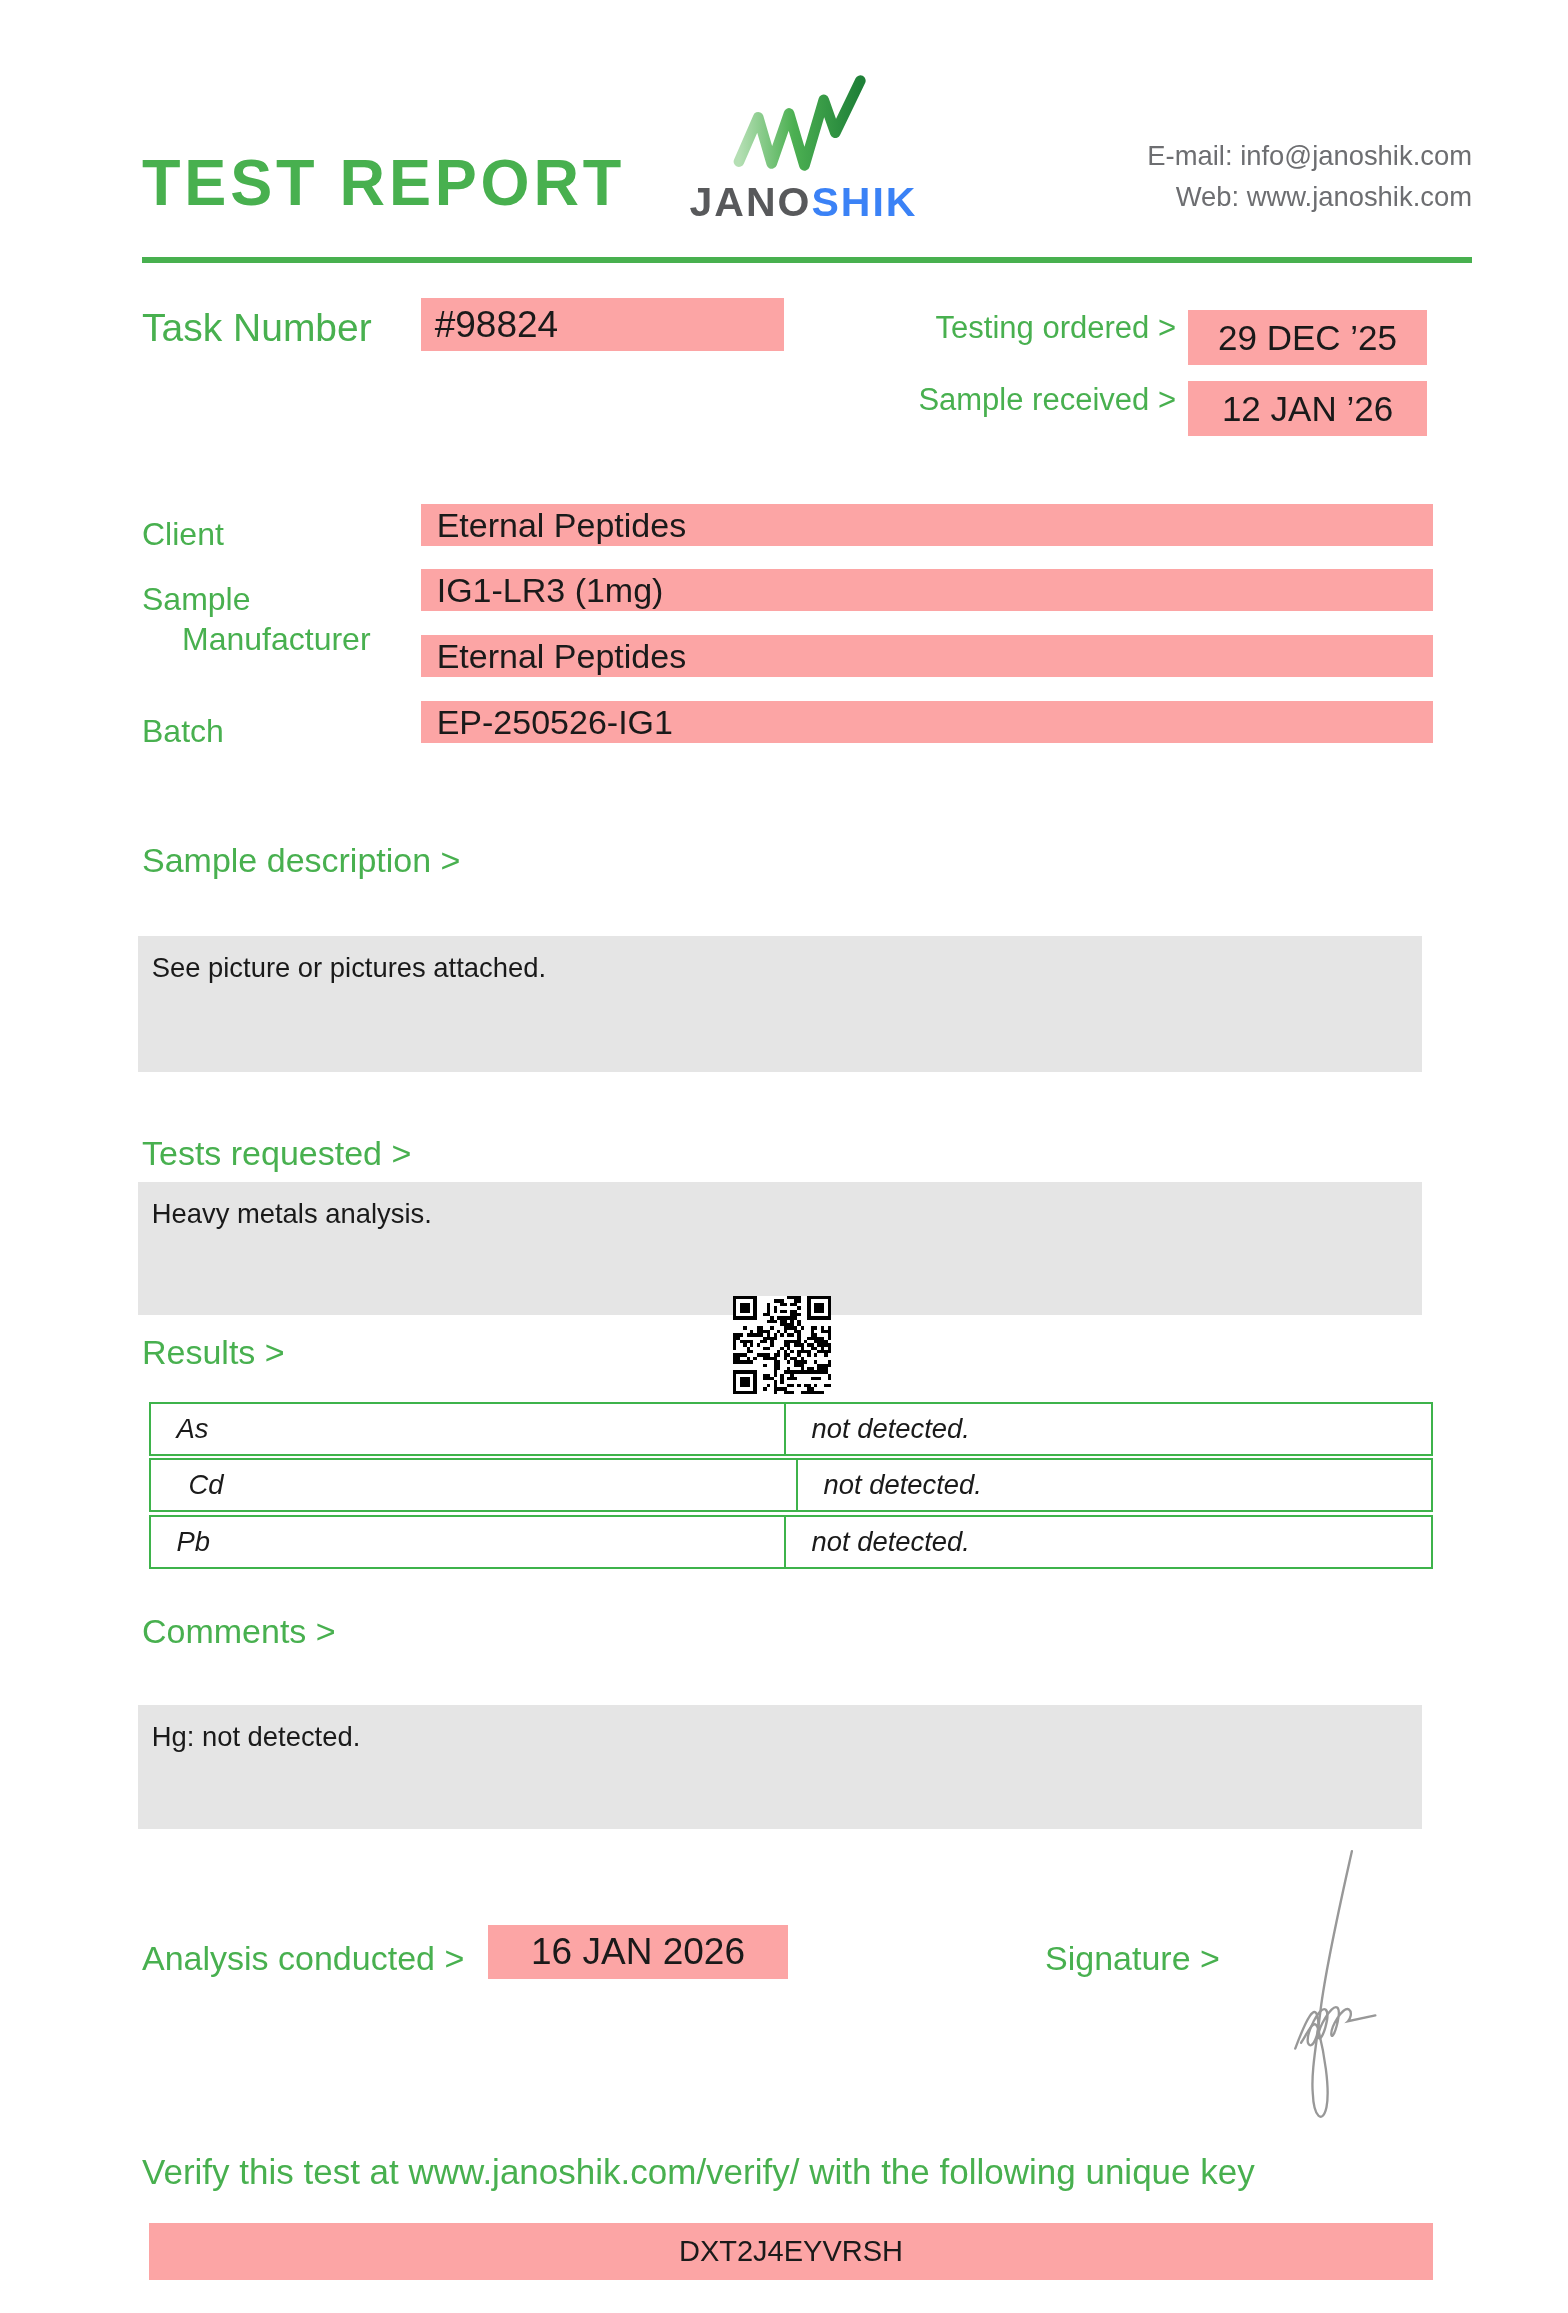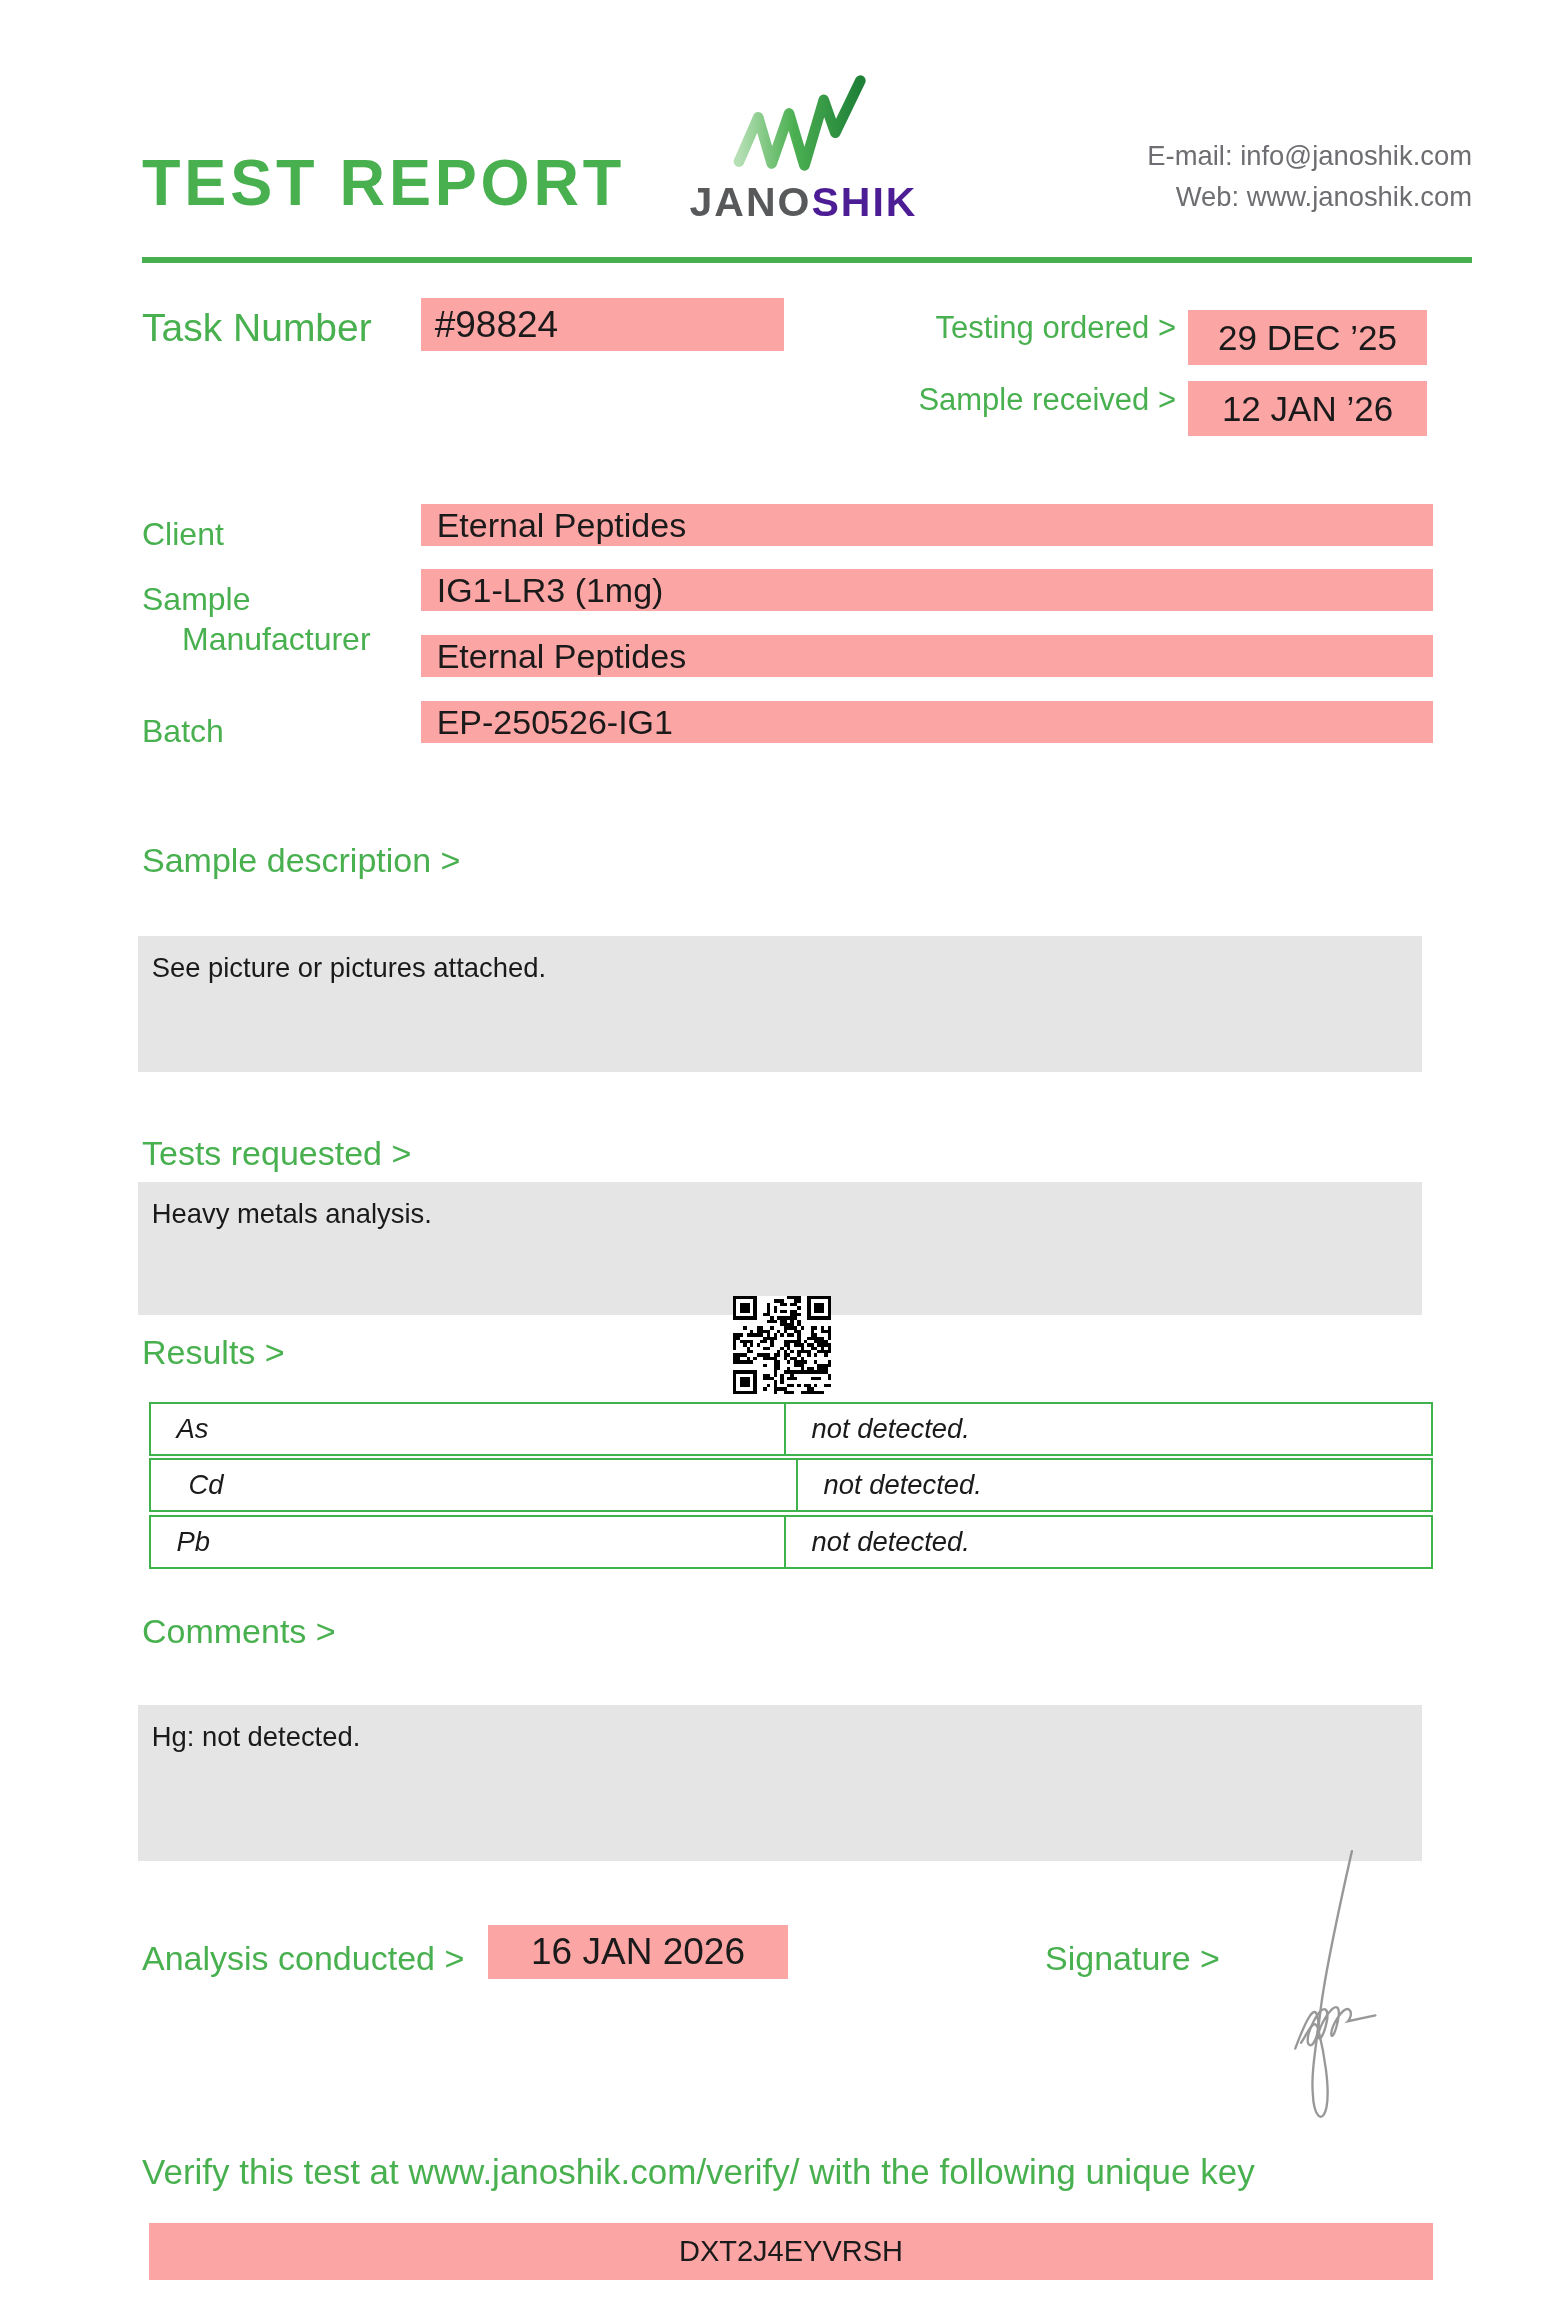--- a/index.html
+++ b/index.html
@@ -7,21 +7,21 @@
   body { font-family:"Liberation Sans","DejaVu Sans",sans-serif; color:#1a1a1a; }
   .page { position:relative; width:1568px; height:2313px; background:#ffffff; overflow:hidden; }
 
   
   .title { position:absolute; left:142px; top:145px; font-size:65px; font-weight:600;
            letter-spacing:3.9px; color:#48b04f; transform:scaleX(.97); transform-origin:left; }
   .logo { position:absolute; left:676px; top:71px; width:255px; text-align:center; }
   .logo-icon { width:181px; height:106px; display:block; margin:0 auto; }
   .logo-text { font-size:41px; font-weight:700; letter-spacing:2px; margin-top:2px; }
   .logo-text .jano { color:#58595b; }
-  .logo-text .shik { color:#4c1d95; }
+  .logo-text .shik { color:#3b82f6; }
   .contact { position:absolute; right:96px; top:135px; text-align:right;
              color:#6d6e71; font-size:27.4px; line-height:41px; }
   .rule { position:absolute; left:142px; top:257px; width:1330px; height:5.9px; background:#48b04f; }
 
   .green { color:#48b04f; }
   .fieldbox { position:absolute; background:#fca5a5; display:flex; align-items:center; }
 
   
   .task-label { position:absolute; left:142px; top:306px; font-size:39px; }
   .task-box { left:421px; top:298px; width:363px; height:53px; font-size:37px; padding-left:13.7px; }
@@ -139,21 +139,21 @@
   <div class="res-row" style="top:1458px;padding-left:12px;">
     <div class="res-cell-a">Cd</div>
     <div class="res-cell-b">not detected.</div>
   </div>
   <div class="res-row" style="top:1515px;">
     <div class="res-cell-a">Pb</div>
     <div class="res-cell-b">not detected.</div>
   </div>
 
   <div class="sec-head green" style="top:1612px;">Comments &gt;</div>
-  <div class="sec-box" style="top:1681px; height:156px;">
+  <div class="sec-box" style="top:1681px; height:124px;">
     <div class="inner">Hg: not detected.</div>
   </div>
 
   <div class="analysis-label green">Analysis conducted &gt;</div>
   <div class="fieldbox analysis-box">16 JAN 2026</div>
 
   <div class="sig-label green">Signature &gt;</div>
   <svg class="sig-svg" viewBox="0 0 130 300">
     <g fill="none" stroke="#8d8d8d" stroke-width="2.4" stroke-linecap="round" opacity="0.9">
       <path d="M92 10 C84 46 66 124 60 172 C56 206 50 236 52 258 C53 282 62 290 66 272 C70 252 63 214 58 194 C54 176 46 198 40 206"></path>

